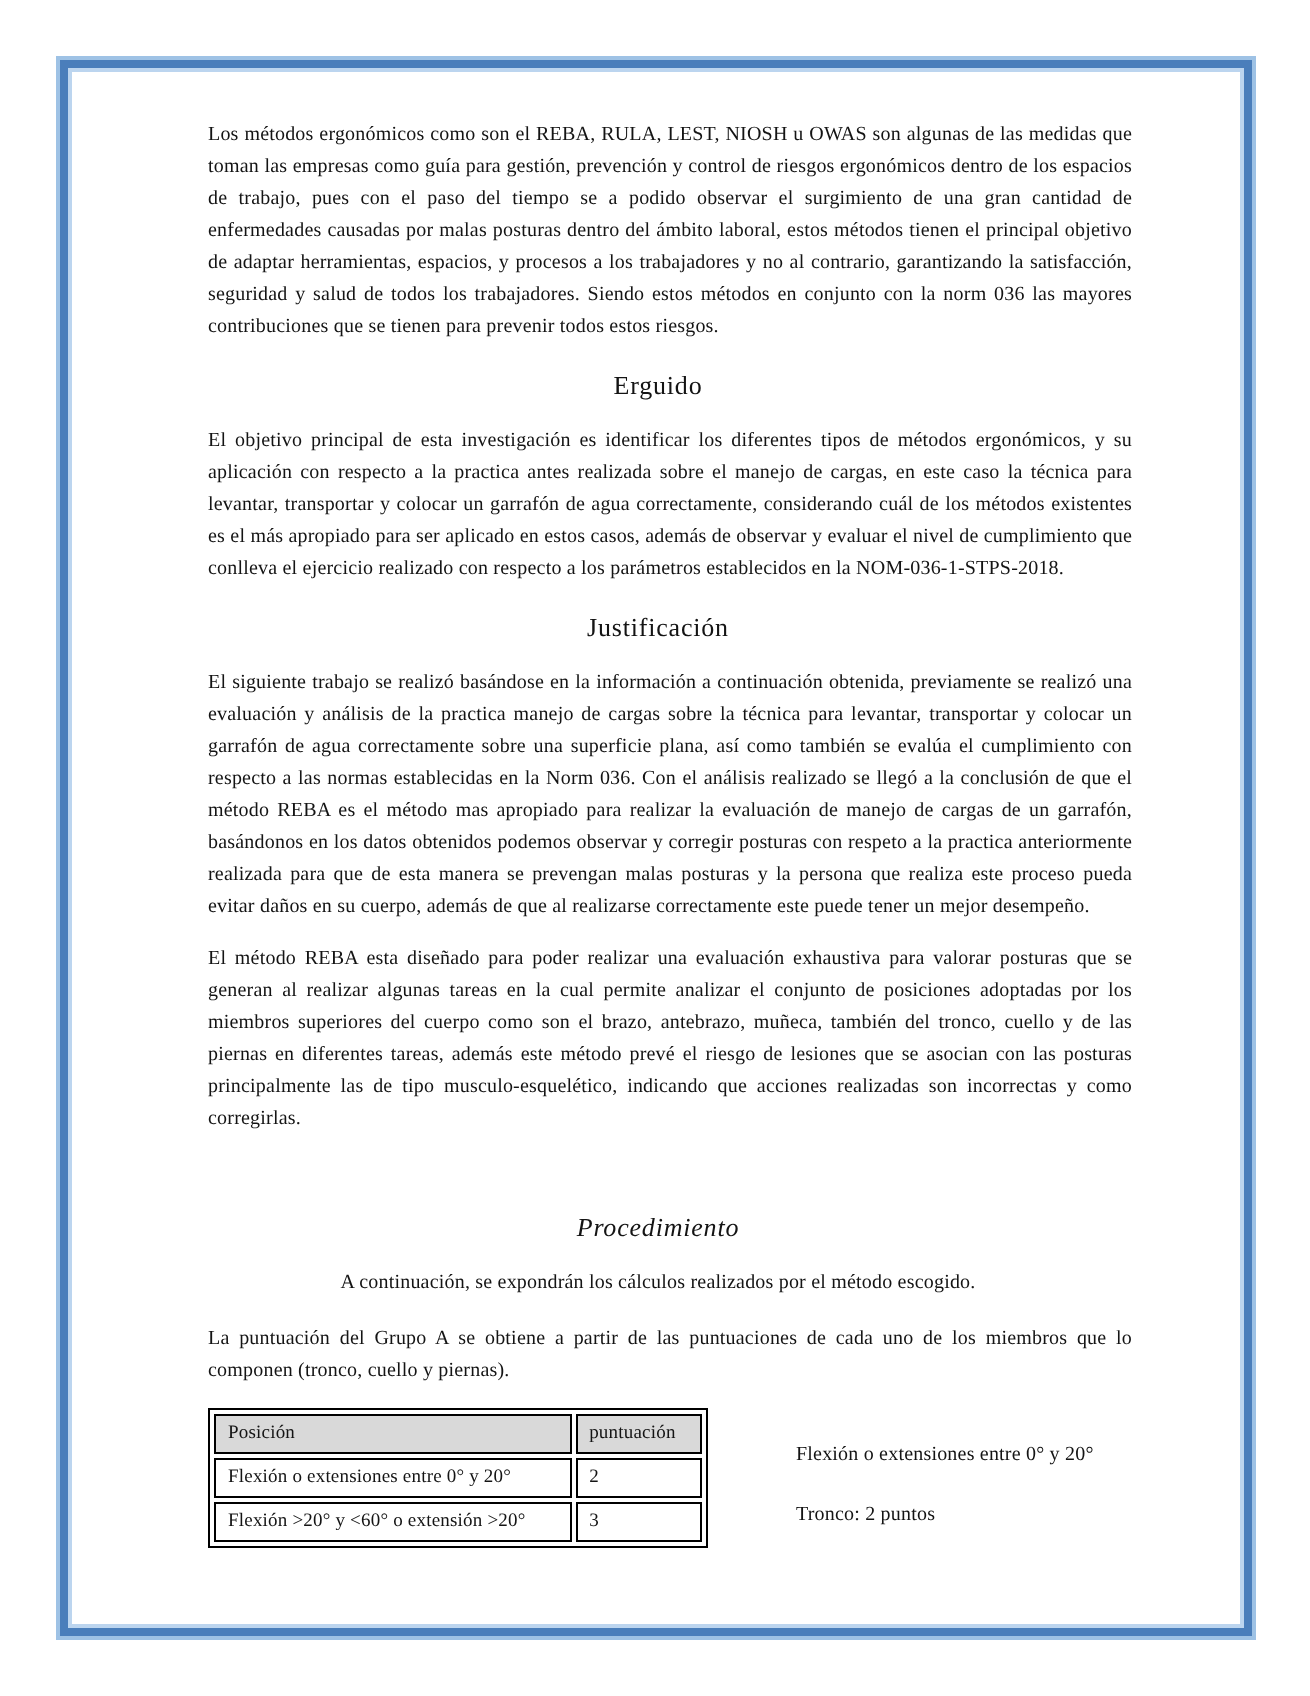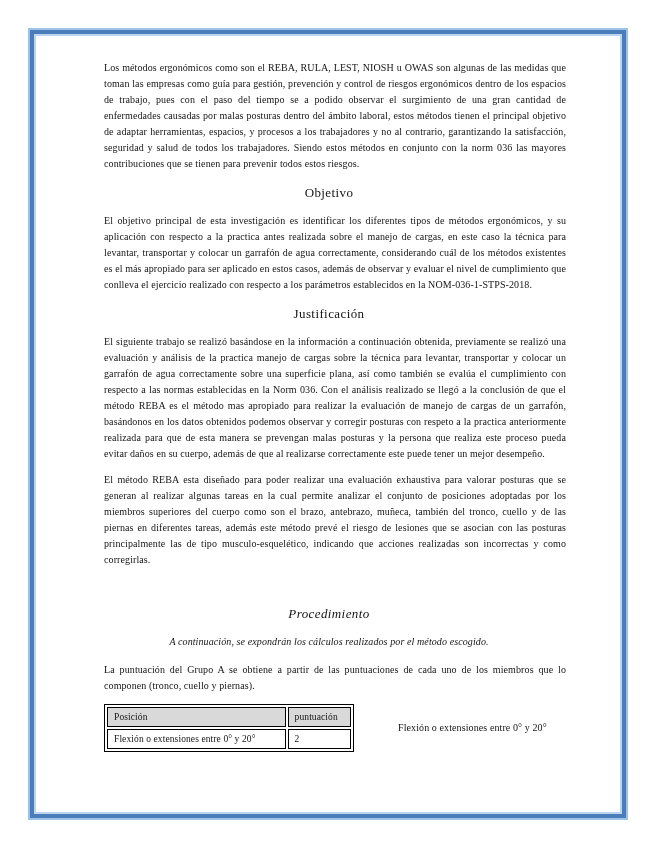--- a/index.html
+++ b/index.html
@@ -22,21 +22,21 @@
   .content{
     position:absolute;left:92px;top:60px;width:474px;
     font-size:10px;line-height:16px;letter-spacing:0.1px;
   }
   .para{ text-align:justify;margin:0 0 10px 12px; }
   .heading{
     font-size:13px;font-weight:normal;text-align:center;
     margin:13px 0 12px 0;letter-spacing:0.4px;
   }
   .heading.proc{ margin-top:38px;font-style:italic; }
-  .center-line{ text-align:center;margin:11px 0 12px 0;font-style:italic; }
+  .center-line{ text-align:center;margin:11px 0 12px 0; }
   .section-label{ margin:6px 0 12px 0; }
   .table-block{ display:flex;align-items:flex-start;padding-left:12px; }
   table.score-table{
     border-collapse:separate;border-spacing:2px;
     border:1px solid #000;width:250px;
   }
   table.score-table td{
     border:1px solid #000;padding:1px 6px;font-size:9.5px;
     height:15px;vertical-align:middle;
   }
@@ -48,21 +48,21 @@
 </style>
 </head>
 <body>
 
 <div class="frame"></div>
 
 <div class="content">
 
   <p class="para">Los métodos ergonómicos como son el REBA, RULA, LEST, NIOSH u OWAS son algunas de las medidas que toman las empresas como guía para gestión, prevención y control de riesgos ergonómicos dentro de los espacios de trabajo, pues con el paso del tiempo se a podido observar el surgimiento de una gran cantidad de enfermedades causadas por malas posturas dentro del ámbito laboral, estos métodos tienen el principal objetivo de adaptar herramientas, espacios, y procesos a los trabajadores y no al contrario, garantizando la satisfacción, seguridad y salud de todos los trabajadores. Siendo estos métodos en conjunto con la norm 036 las mayores contribuciones que se tienen para prevenir todos estos riesgos.</p>
 
-  <h2 class="heading">Objetivo</h2>
+  <h2 class="heading">Erguido</h2>
 
   <p class="para">El objetivo principal de esta investigación es identificar los diferentes tipos de métodos ergonómicos, y su aplicación con respecto a la practica antes realizada sobre el manejo de cargas, en este caso la técnica para levantar, transportar y colocar un garrafón de agua correctamente, considerando cuál de los métodos existentes es el más apropiado para ser aplicado en estos casos, además de observar y evaluar el nivel de cumplimiento que conlleva el ejercicio realizado con respecto a los parámetros establecidos en la NOM-036-1-STPS-2018.</p>
 
   <h2 class="heading">Justificación</h2>
 
   <p class="para">El siguiente trabajo se realizó basándose en la información a continuación obtenida, previamente se realizó una evaluación y análisis de la practica manejo de cargas sobre la técnica para levantar, transportar y colocar un garrafón de agua correctamente sobre una superficie plana, así como también se evalúa el cumplimiento con respecto a las normas establecidas en la Norm 036. Con el análisis realizado se llegó a la conclusión de que el método REBA es el método mas apropiado para realizar la evaluación de manejo de cargas de un garrafón, basándonos en los datos obtenidos podemos observar y corregir posturas con respeto a la practica anteriormente realizada para que de esta manera se prevengan malas posturas y la persona que realiza este proceso pueda evitar daños en su cuerpo, además de que al realizarse correctamente este puede tener un mejor desempeño.</p>
 
   <p class="para">El método REBA esta diseñado para poder realizar una evaluación exhaustiva para valorar posturas que se generan al realizar algunas tareas en la cual permite analizar el conjunto de posiciones adoptadas por los miembros superiores del cuerpo como son el brazo, antebrazo, muñeca, también del tronco, cuello y de las piernas en diferentes tareas, además este método prevé el riesgo de lesiones que se asocian con las posturas principalmente las de tipo musculo-esquelético, indicando que acciones realizadas son incorrectas y como corregirlas.</p>
 
   <h2 class="heading proc">Procedimiento</h2>
@@ -77,22 +77,27 @@
     <table class="score-table">
       <tbody>
         <tr class="head">
           <td class="col-pos">Posición</td>
           <td class="col-score">puntuación</td>
         </tr>
         <tr>
           <td class="col-pos">Flexión o extensiones entre 0° y 20°</td>
           <td class="col-score">2</td>
         </tr>
+        <tr>
+          <td class="col-pos">Flexión &gt;20° y &lt;60° o extensión &gt;20°</td>
+          <td class="col-score">3</td>
+        </tr>
       </tbody>
     </table>
 
     <div class="notes">
       <p>Flexión o extensiones entre 0° y 20°</p>
+      <p>Tronco: 2 puntos</p>
     </div>
 
   </div>
 
 </div>
 
 </body></html>

